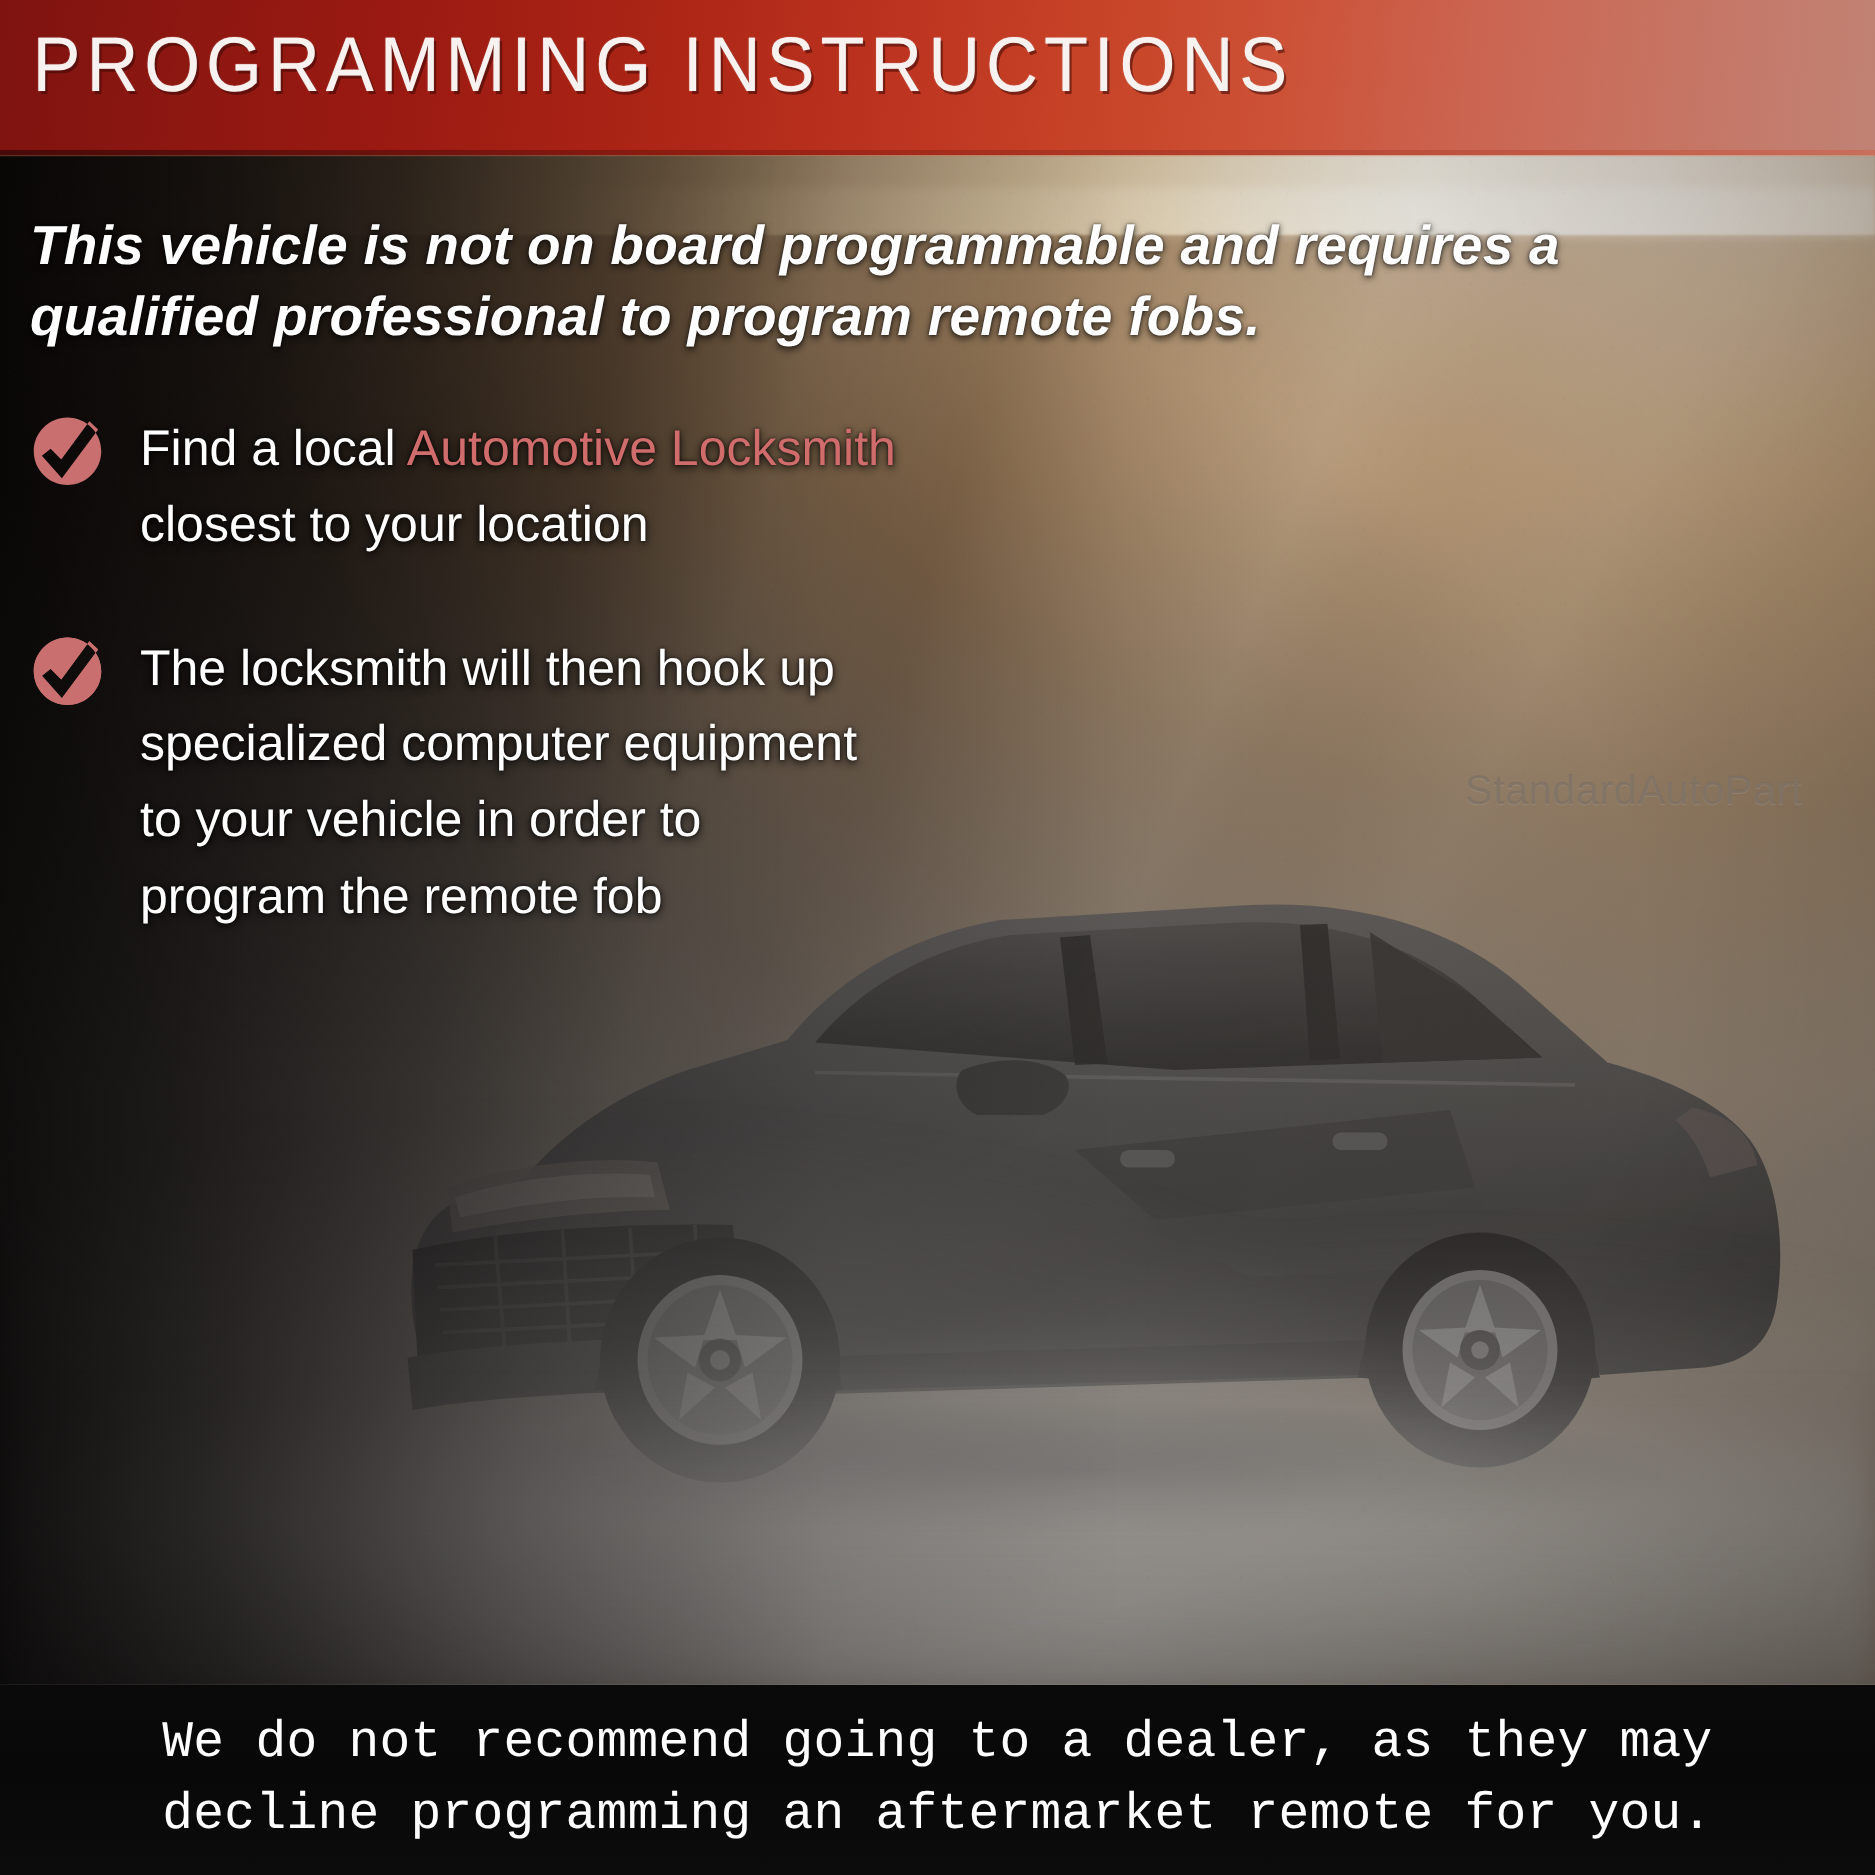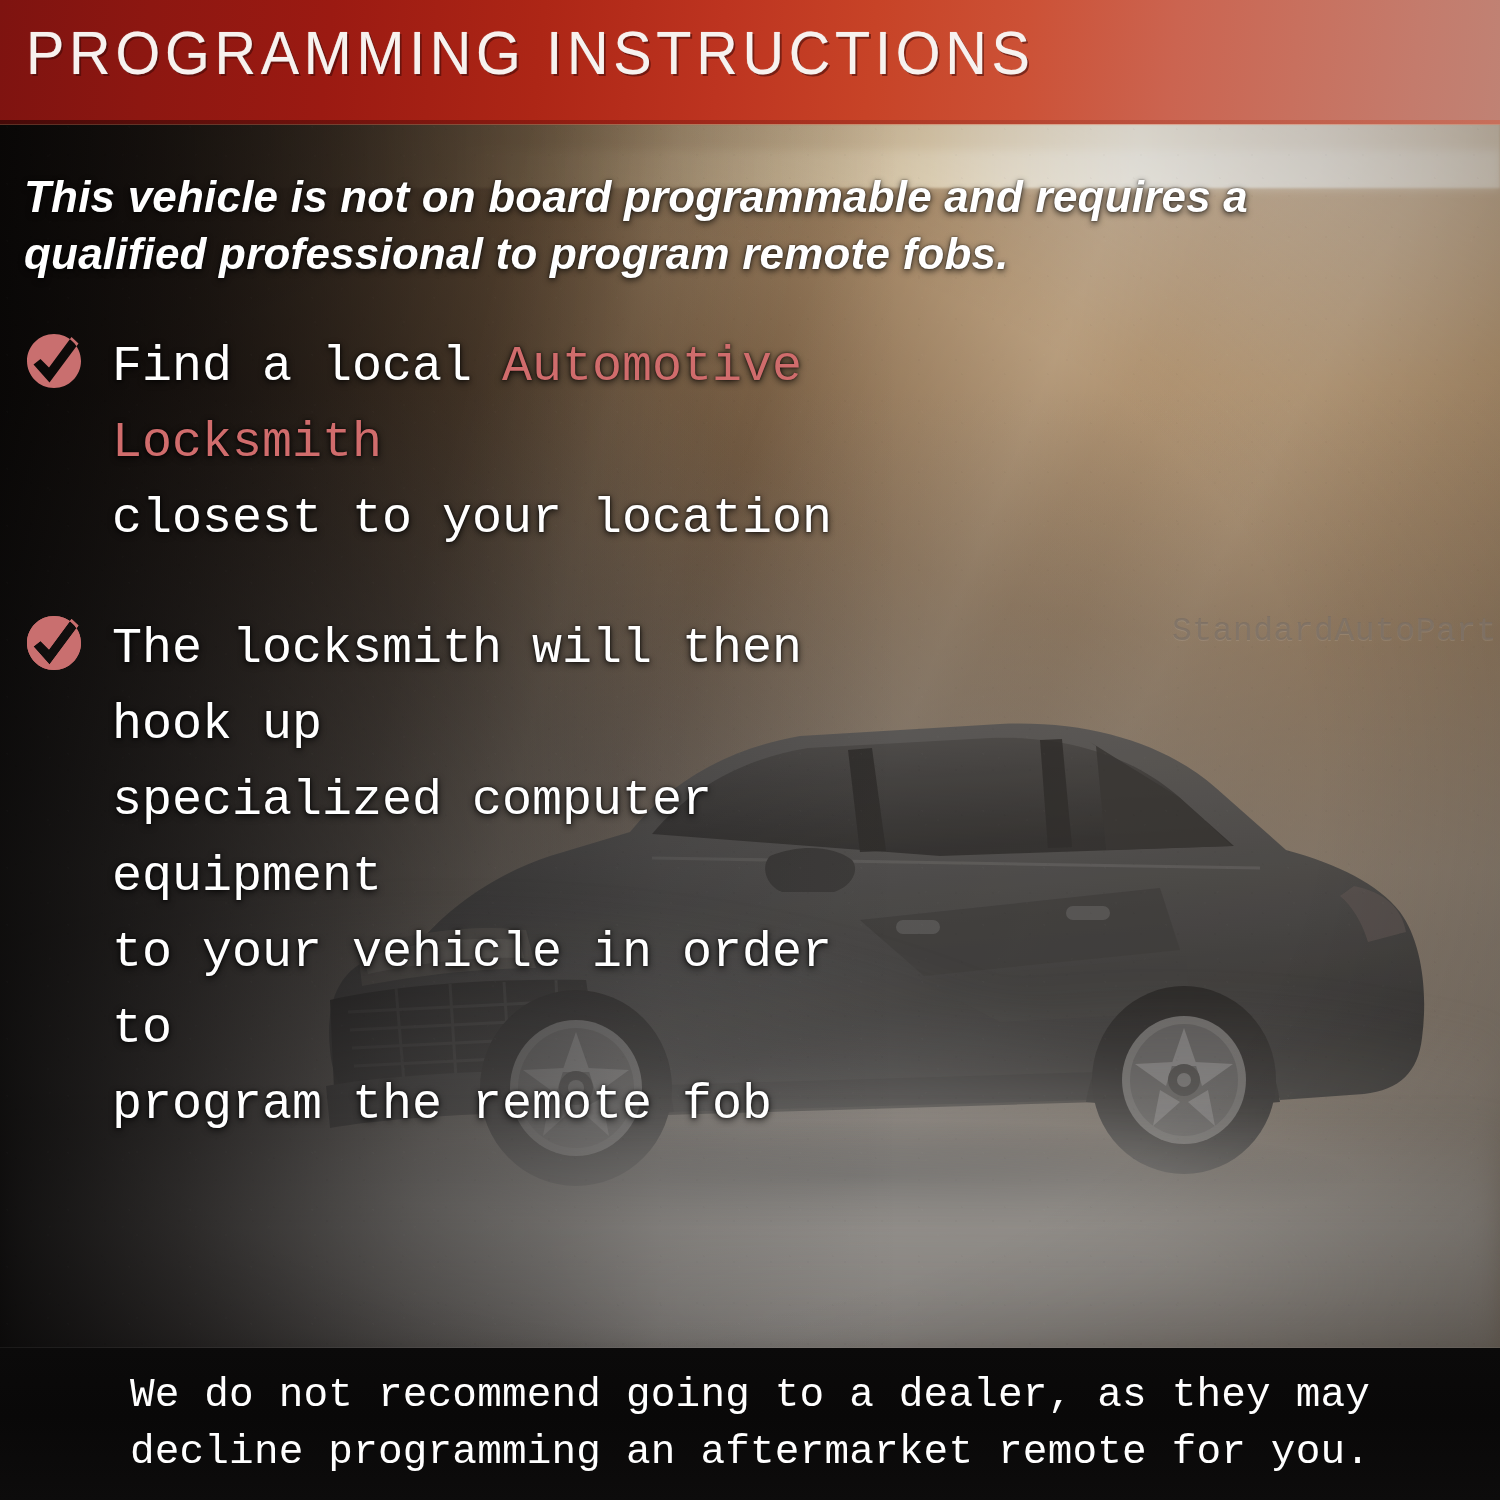--- a/index.html
+++ b/index.html
@@ -183,35 +183,35 @@
   }
   .bullet:last-child { margin-bottom: 0; }
 
   .check-icon {
     position: absolute; left: 2px; top: 4px;
     width: 56px; height: 56px;
   }
   .check-icon svg { width: 100%; height: 100%; display: block; }
 
   .bullet-text {
-    font-family: Liberation Mono, monospace;
-    font-size: 50px;
+    font-family: Liberation Sans, sans-serif;
+    font-size: 40px;
     font-weight: 400;
     line-height: 1.52;
     color: #ffffff;
     text-shadow: 0 2px 7px rgba(0,0,0,.85), 0 0 3px rgba(0,0,0,.7);
     white-space: pre-line;
   }
   .accent { color: #d06c6c; }
 
   
   .watermark {
     position: absolute;
     left: 1172px; top: 613px;
-    font-family: Liberation Mono, monospace;
+    font-family: Liberation Sans, sans-serif;
     font-size: 33px;
     font-weight: 400;
     letter-spacing: .5px;
     color: rgba(120,108,98,.70);
     text-shadow: 0 1px 0 rgba(255,255,255,.10);
     user-select: none;
   }
 
   
   .footer {

